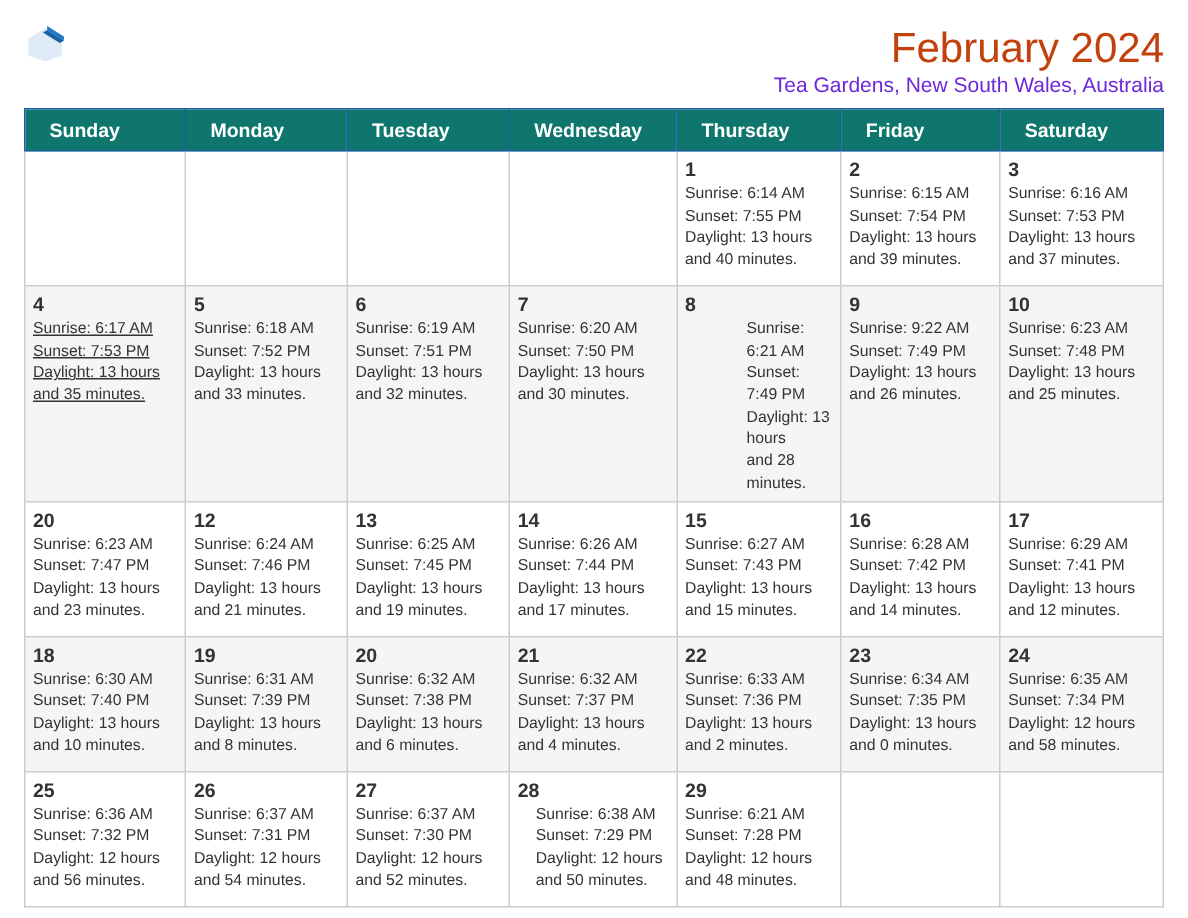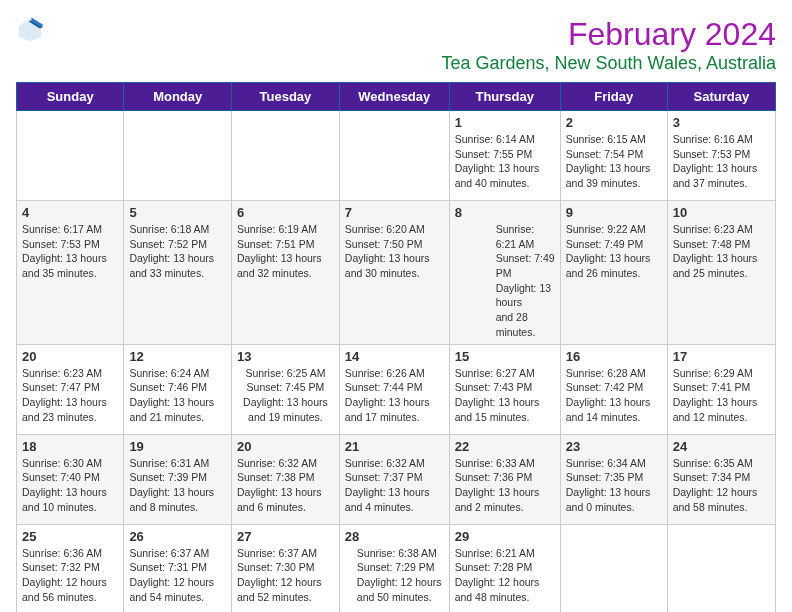--- a/index.html
+++ b/index.html
@@ -22,40 +22,40 @@
       gap: 4px;
     }
     .logo-icon {
       width: 28px;
       height: 28px;
     }
     .title-block {
       text-align: right;
     }
     .month-year {
-      font-size: 32px;
+      font-size: 28px;
       font-weight: normal;
-      color: #a21caf;
+      color: #c2410c;
     }
     .location {
-      font-size: 18px;
-      color: #15803d;
+      font-size: 14px;
+      color: #6d28d9;
     }
     .calendar {
       width: 100%;
       border-collapse: collapse;
       border: 1px solid #ccc;
     }
     .calendar th {
-      background: #4c1d95;
+      background: #0f766e;
       color: #fff;
       font-size: 13px;
       font-weight: bold;
-      padding: 6px 4px;
-      text-align: center;
+      padding: 6px 16px;
+      text-align: left;
       border: 1px solid #1a5fa0;
     }
     .calendar td {
       border: 1px solid #ccc;
       vertical-align: top;
       padding: 4px 5px;
       width: 113px;
       height: 90px;
     }
     .day-num {
@@ -133,21 +133,21 @@
           <span class="day-num">3</span>
           <div class="day-info" style="white-space: pre-line;">Sunrise: 6:16 AM
 Sunset: 7:53 PM
 Daylight: 13 hours
 and 37 minutes.</div>
         </td>
       </tr>
       <tr class="row-shaded">
         <td>
           <span class="day-num">4</span>
-          <div class="day-info" style="white-space: pre-line;">Sunrise: 6:17 AM
+          <div class="day-info" style="white-space: pre-line; text-decoration: underline;">Sunrise: 6:17 AM
 Sunset: 7:53 PM
 Daylight: 13 hours
 and 35 minutes.</div>
         </td>
         <td>
           <span class="day-num">5</span>
           <div class="day-info" style="white-space: pre-line;">Sunrise: 6:18 AM
 Sunset: 7:52 PM
 Daylight: 13 hours
 and 33 minutes.</div>
@@ -198,21 +198,21 @@
         </td>
         <td>
           <span class="day-num">12</span>
           <div class="day-info" style="white-space: pre-line;">Sunrise: 6:24 AM
 Sunset: 7:46 PM
 Daylight: 13 hours
 and 21 minutes.</div>
         </td>
         <td>
           <span class="day-num">13</span>
-          <div class="day-info" style="white-space: pre-line; text-align: center;">Sunrise: 6:25 AM
+          <div class="day-info" style="white-space: pre-line;">Sunrise: 6:25 AM
 Sunset: 7:45 PM
 Daylight: 13 hours
 and 19 minutes.</div>
         </td>
         <td>
           <span class="day-num">14</span>
           <div class="day-info" style="white-space: pre-line;">Sunrise: 6:26 AM
 Sunset: 7:44 PM
 Daylight: 13 hours
 and 17 minutes.</div>

